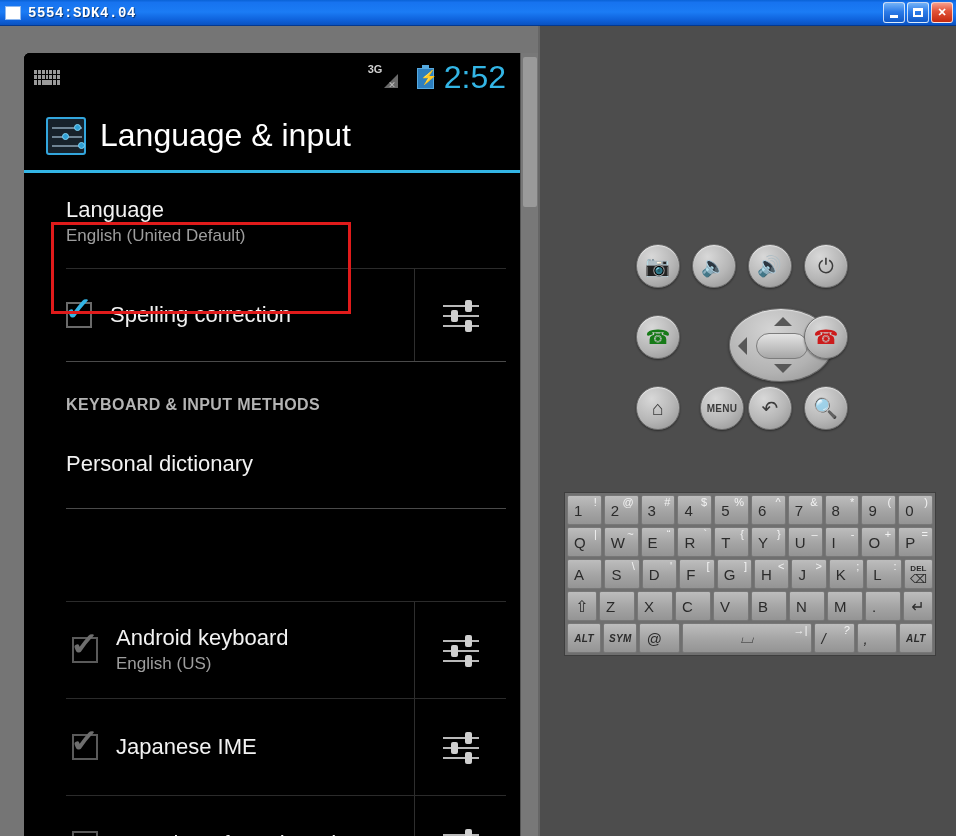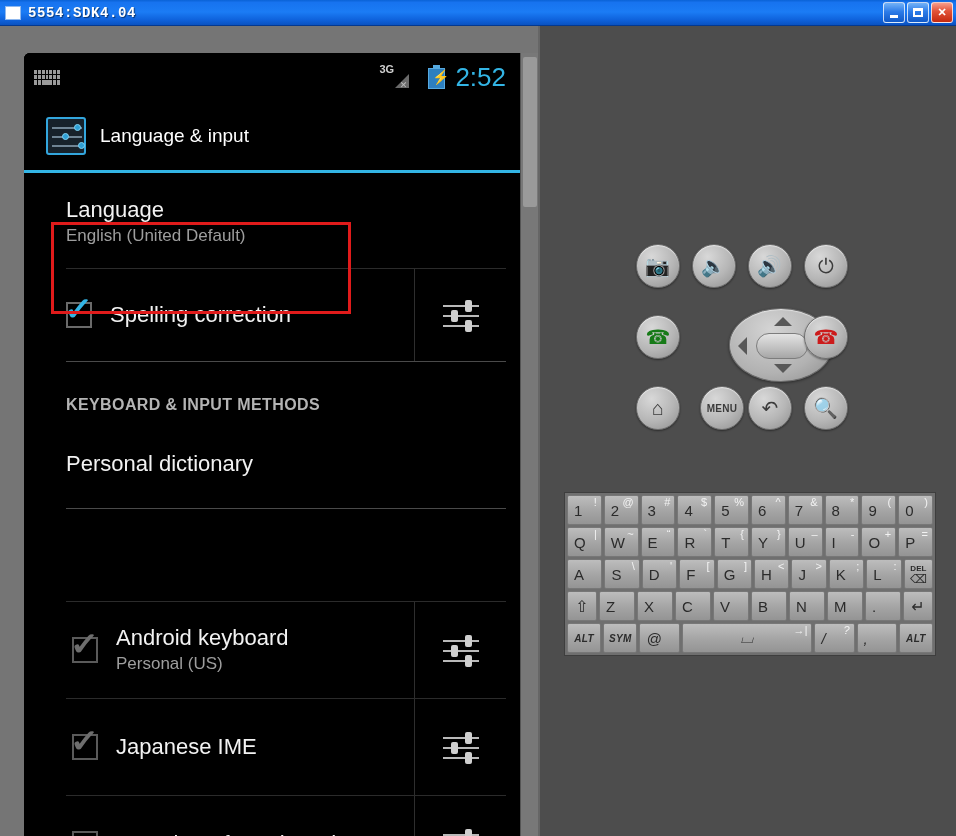--- a/index.html
+++ b/index.html
@@ -151,21 +151,21 @@
   #batt .cap {
     position: absolute; left: 5px; top: 0;
     width: 7px; height: 3px; background: #55a9e0;
   }
   #batt .bolt {
     position: absolute; left: 4px; top: 5px;
     font-size: 14px; line-height: 14px; color: #fff;
   }
   #clock {
     color: #33b5e5;
-    font-size: 26px;
+    font-size: 32px;
     font-weight: 300;
     line-height: 26px;
   }
 
   
   #apphead {
     position: absolute; left: 0; top: 48px;
     width: 496px; height: 72px;
     display: flex; align-items: center;
     padding-left: 22px;
@@ -183,21 +183,21 @@
   #apphead .appicon .ln {
     position: absolute; left: 4px;
     height: 2px; width: 30px; background: #6f8494;
   }
   #apphead .appicon .kn {
     position: absolute; width: 7px; height: 7px;
     border-radius: 50%; background: #2f9fd4;
     border: 1px solid #7fd4f5;
   }
   #apphead .apptitle {
-    color: #fff; font-size: 19px; font-weight: 300;
+    color: #fff; font-size: 32px; font-weight: 300;
     white-space: nowrap;
   }
 
   
   #list {
     position: absolute; left: 0; top: 123px;
     width: 496px;
   }
   .row {
     position: relative;
@@ -469,21 +469,21 @@
             </div>
           </div>
           <div class="divider"></div>
 
           <div class="row" style="min-height:96px;padding-left:48px">
             <span class="cbox grey">
                 <span class="tick">✓</span>
               </span>
             <div class="txtcol">
               <div class="title">Android keyboard</div>
-              <div class="sub">Personal (US)</div>
+              <div class="sub">English (US)</div>
             </div>
             <div class="gearcell">
               <span class="sliders">
                 <span class="bar" style="top:5px"></span>
                   <span class="hd" style="left:22px;top:0px"></span>
                 <span class="bar" style="top:15px"></span>
                   <span class="hd" style="left:8px;top:10px"></span>
                 <span class="bar" style="top:25px"></span>
                   <span class="hd" style="left:22px;top:20px"></span>
               </span>

